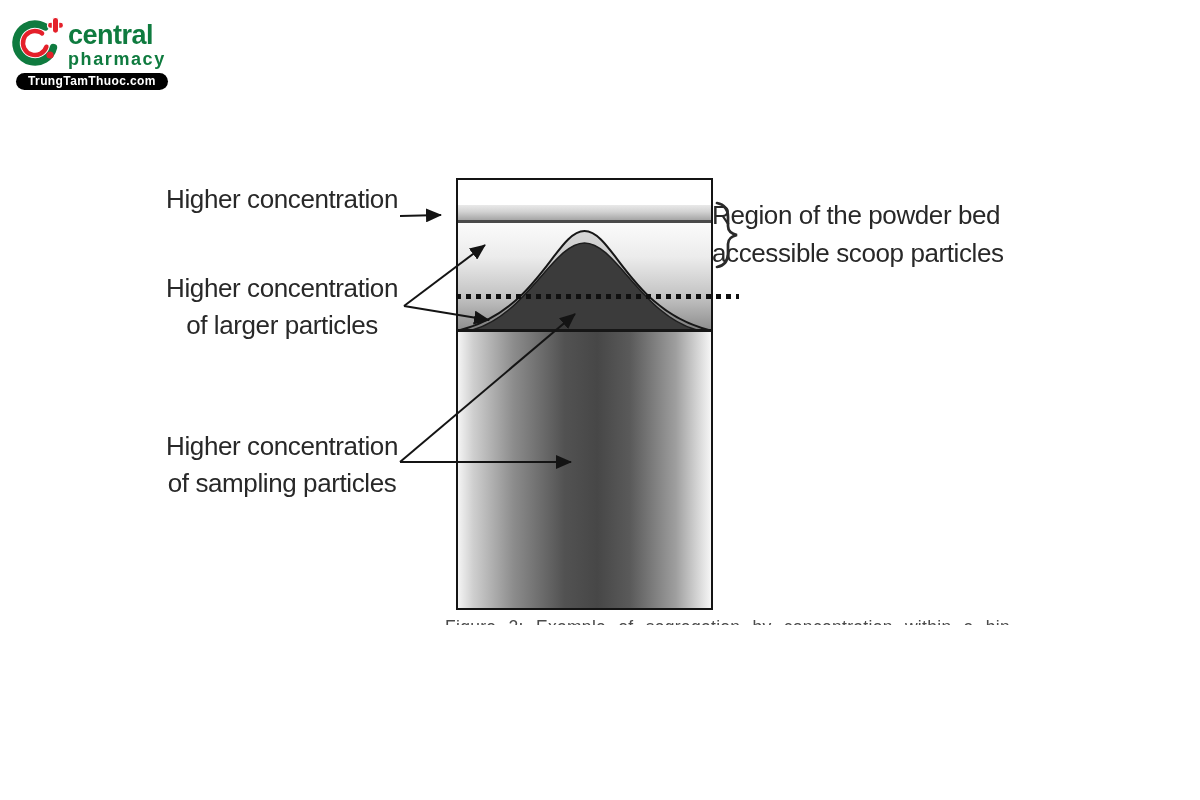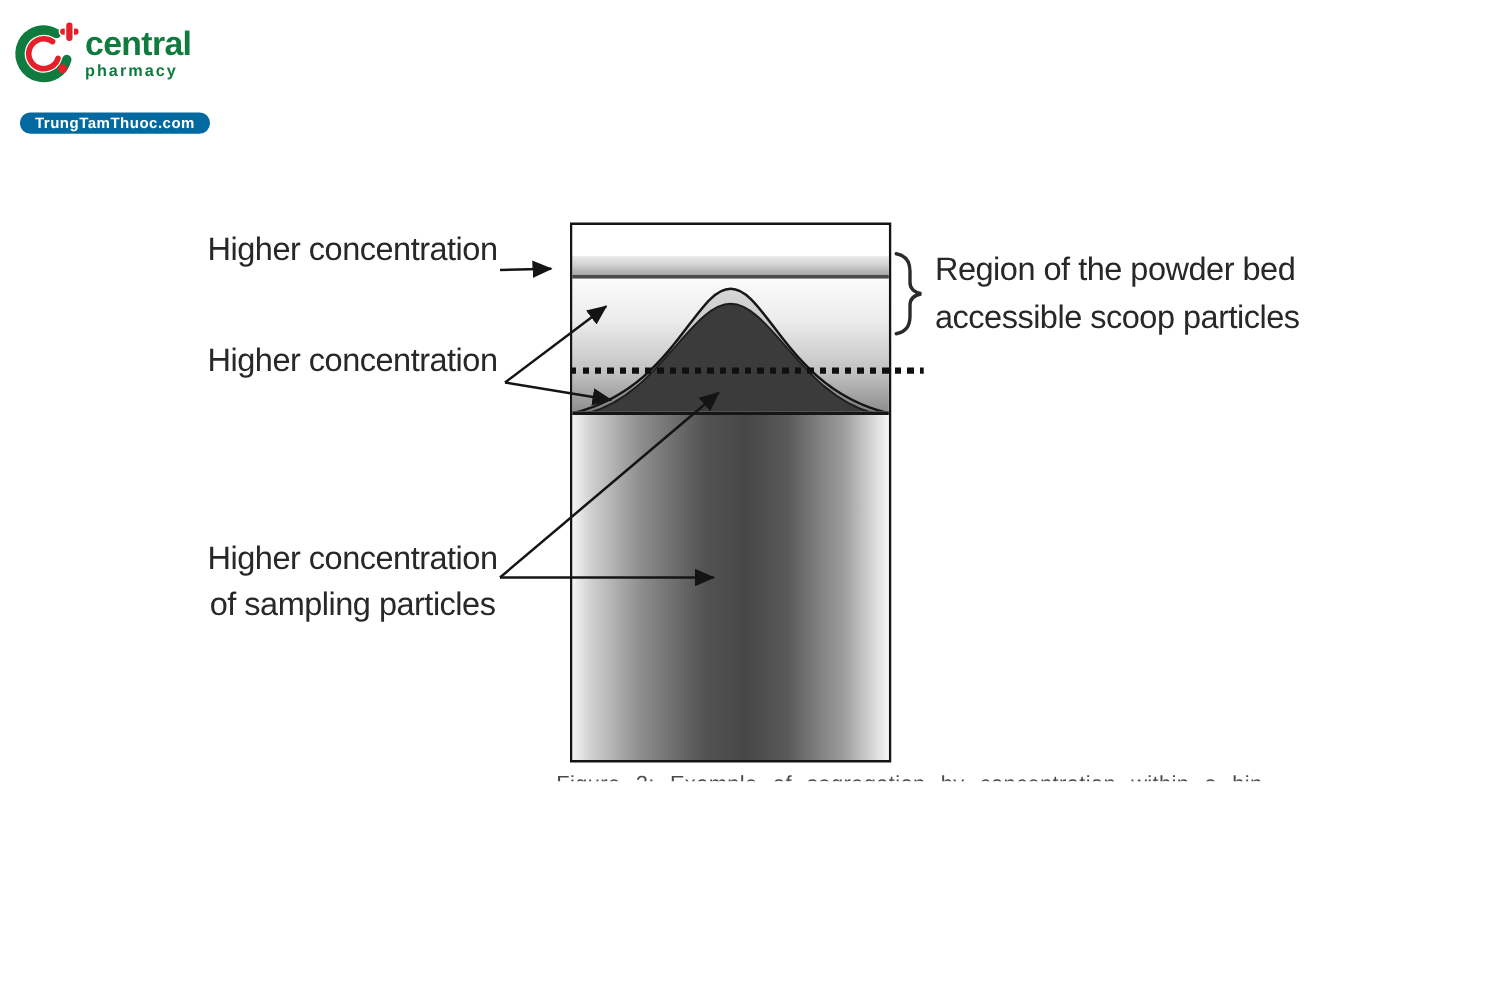--- a/index.html
+++ b/index.html
@@ -6,23 +6,23 @@
   body{
     width:1200px;height:800px;position:relative;background:#ffffff;
     font-family:"Liberation Sans",sans-serif;overflow:hidden;
   }
   
   .logo{position:absolute;left:10px;top:14px;width:150px;}
   .logo-row{display:flex;align-items:flex-start;}
   .logo-mark{width:54px;height:56px;flex:0 0 auto;}
   .logo-words{margin-left:4px;margin-top:8px;}
   .logo-brand{font-size:27px;font-weight:bold;color:#0f7b3f;letter-spacing:-0.5px;line-height:26px;}
-  .logo-tagline{font-size:13px;color:#0f7b3f;letter-spacing:1.6px;font-weight:bold;margin-top:1px;}
+  .logo-tagline{font-size:18px;color:#0f7b3f;letter-spacing:1.6px;font-weight:bold;margin-top:1px;text-align:center;}
   .logo-badge{
-    display:inline-block;margin-top:20px;margin-left:6px;background:#0369a1;color:#fff;
+    display:inline-block;margin-top:3px;margin-left:6px;background:#000000;color:#fff;
     font-size:12px;font-weight:bold;letter-spacing:0.4px;border-radius:10px;
     padding:1px 12px 2px 12px;line-height:14px;
   }
   
   .bin{
     position:absolute;left:456px;top:178px;width:257px;height:432px;
     border:2.5px solid #141414;box-sizing:border-box;background:#fff;
     display:flex;flex-direction:column;
   }
   .sec-white{height:25px;background:#ffffff;}
@@ -40,21 +40,21 @@
   }
   
   .anno{
     position:absolute;color:#282828;font-size:26px;line-height:37px;
     letter-spacing:-0.4px;white-space:nowrap;
   }
   .anno.right-align{text-align:center;}
   #label-fine{right:802px;top:181px;}
   #label-larger{right:802px;top:270px;}
   #label-smaller{right:802px;top:428px;}
-  #label-region{left:748px;top:196px;line-height:38px;}
+  #label-region{left:712px;top:196px;line-height:38px;}
   
   #arrow-layer{position:absolute;left:0;top:0;width:1200px;height:800px;pointer-events:none;z-index:5;}
   #brace{position:absolute;left:714px;top:200px;width:30px;height:70px;z-index:4;}
   
   .caption-clip{
     position:absolute;left:445px;top:616px;width:578px;height:9px;overflow:hidden;
   }
   .caption-clip span{
     display:block;font-size:17.5px;line-height:22px;color:#4a4a4a;
     letter-spacing:0.3px;word-spacing:7px;white-space:nowrap;
@@ -113,20 +113,21 @@
   <line x1="400" y1="462" x2="575" y2="314" stroke="#141414" stroke-width="2" marker-end="url(#ah)"></line>
   <line x1="400" y1="462" x2="571" y2="462" stroke="#141414" stroke-width="2" marker-end="url(#ah)"></line>
 </svg>
 
 <div class="anno right-align" id="label-fine">
   <div>Higher concentration</div>
 </div>
 
 <div class="anno right-align" id="label-larger">
   <div>Higher concentration</div>
+  <div>of larger particles</div>
 </div>
 
 <div class="anno right-align" id="label-smaller">
   <div>Higher concentration</div>
   <div>of sampling particles</div>
 </div>
 
 <div class="anno" id="label-region">
   <div>Region of the powder bed</div>
   <div>accessible scoop particles</div>

